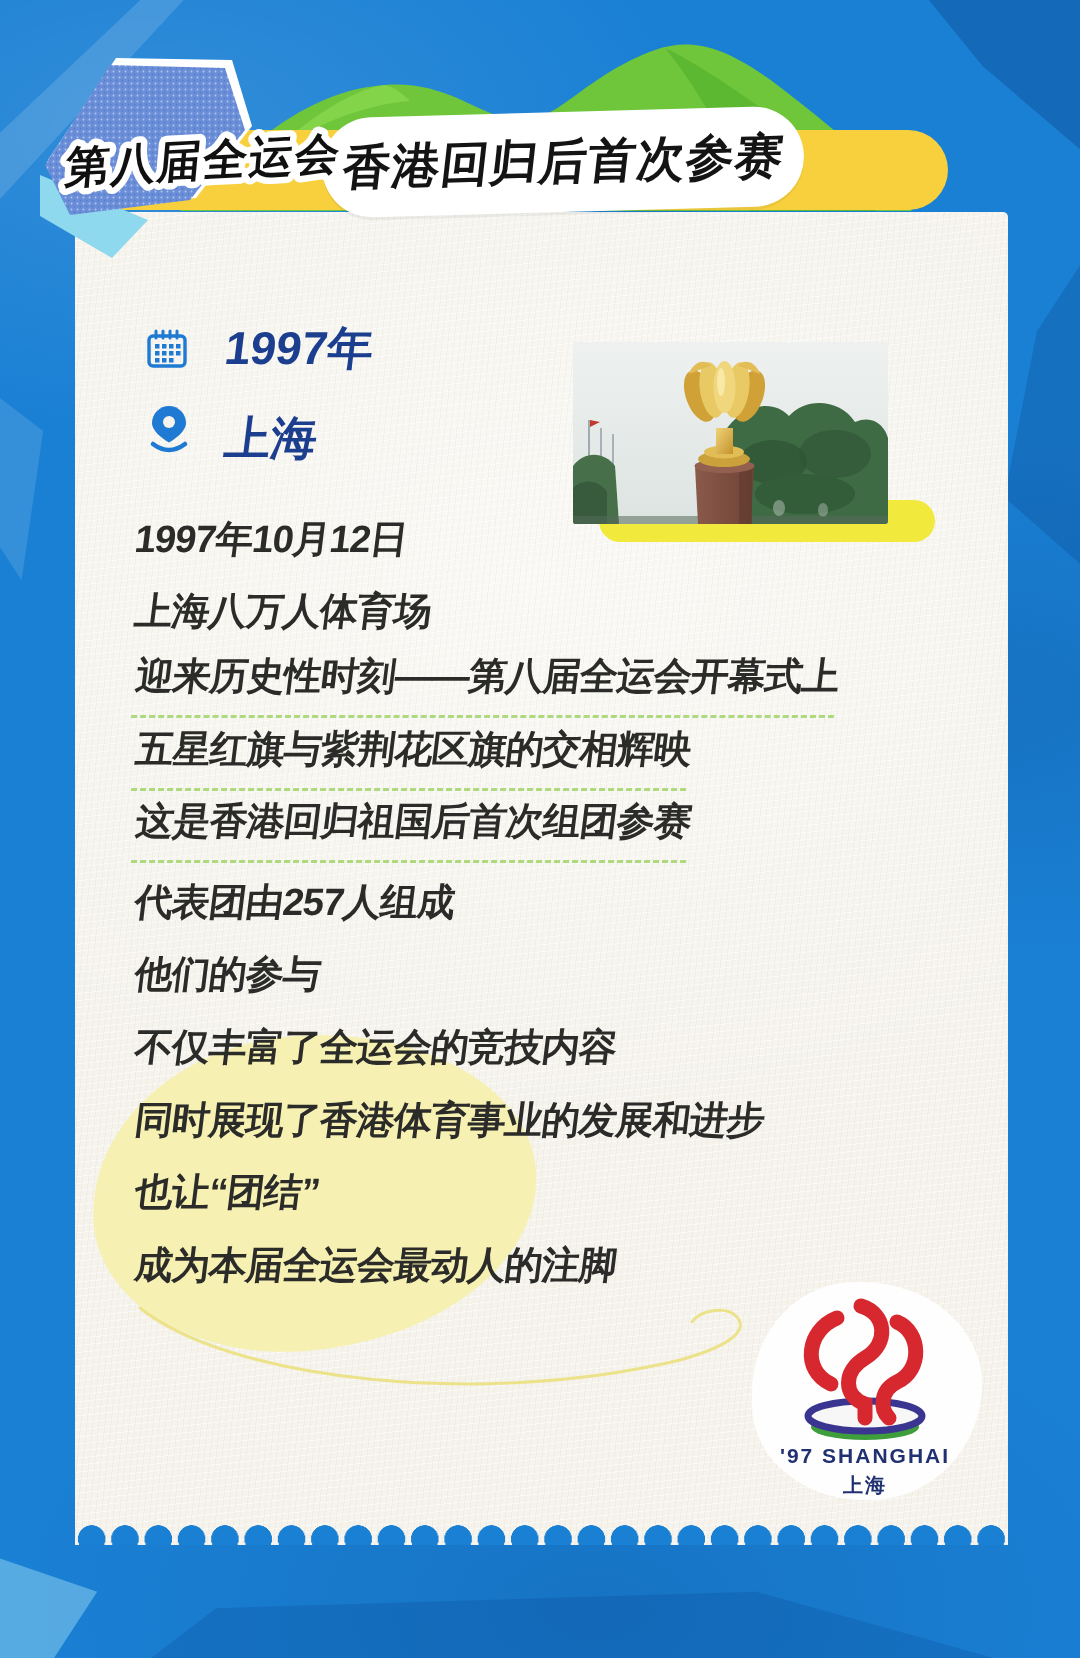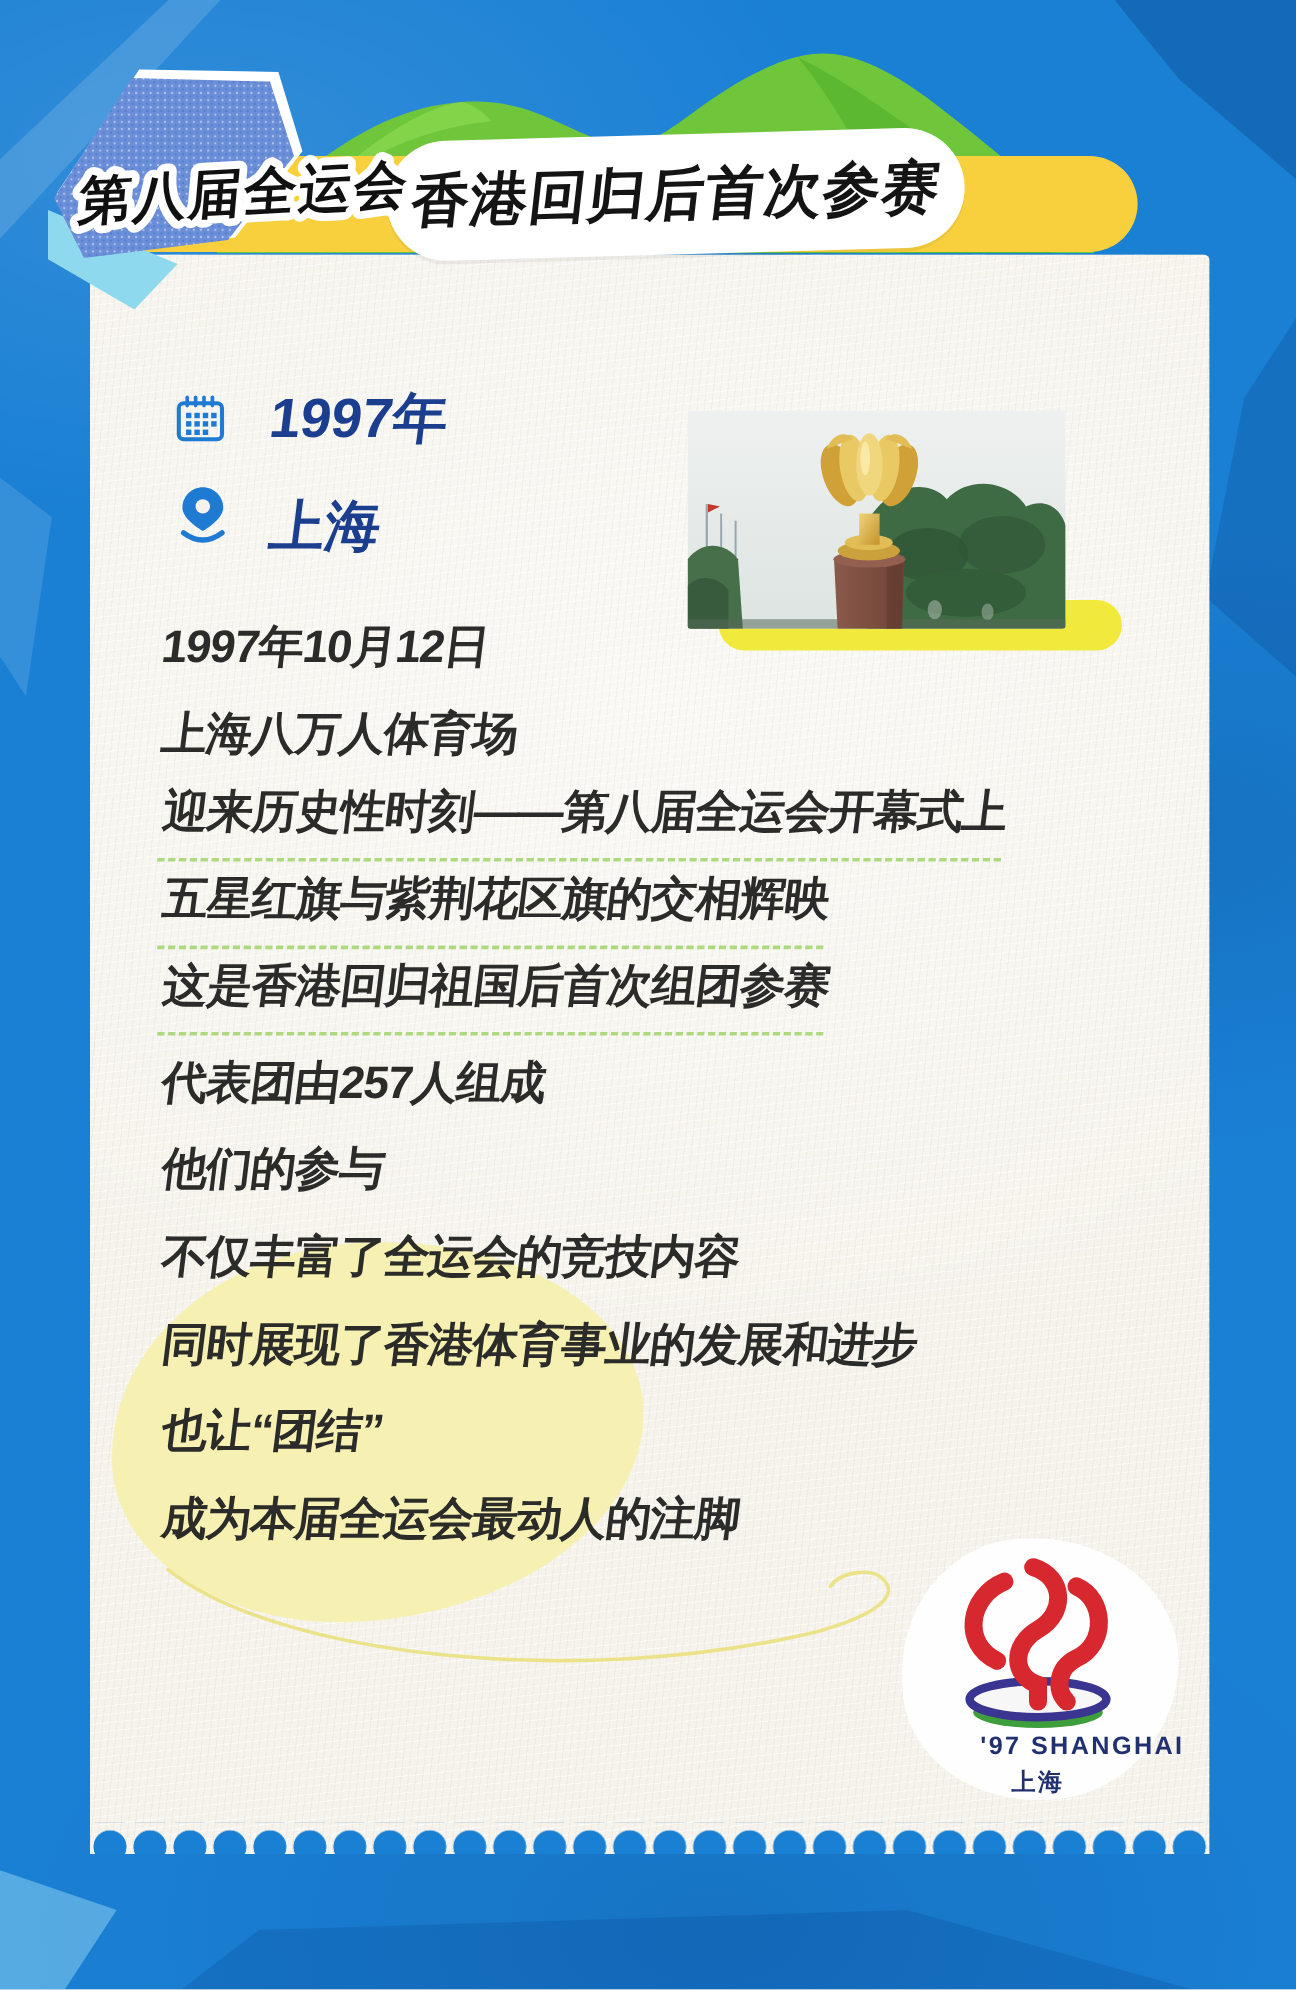--- a/index.html
+++ b/index.html
@@ -62,21 +62,21 @@
   .body-text{position:absolute;left:135px;top:503px;width:810px;}
   .bline{height:72.6px;display:flex;align-items:center;}
   .bline span{display:inline-block;transform:skewX(-7deg);font-size:38px;font-weight:700;
     letter-spacing:-1px;color:#2b2b29;white-space:nowrap;}
   .bline span.u{border-bottom:3px dashed #aed97e;padding-bottom:13px;}
 
   
   .halo{position:absolute;left:752px;top:1282px;width:230px;height:218px;background:rgba(255,255,255,.92);
     border-radius:46% 54% 50% 50% / 52% 48% 55% 45%;}
   .logo-svg{position:absolute;left:775px;top:1296px;width:180px;height:150px;overflow:visible;}
-  .logo-cap1{position:absolute;left:802px;top:1444px;width:200px;text-align:center;font-size:21px;
+  .logo-cap1{position:absolute;left:765px;top:1444px;width:200px;text-align:center;font-size:21px;
     font-weight:900;color:#203071;letter-spacing:2px;}
   .logo-cap2{position:absolute;left:765px;top:1472px;width:200px;text-align:center;font-size:20px;
     font-weight:700;color:#203071;letter-spacing:2px;}
 </style>
 </head>
 <body>
 
 <div class="stage">
 
   <div class="facet f1"></div>

